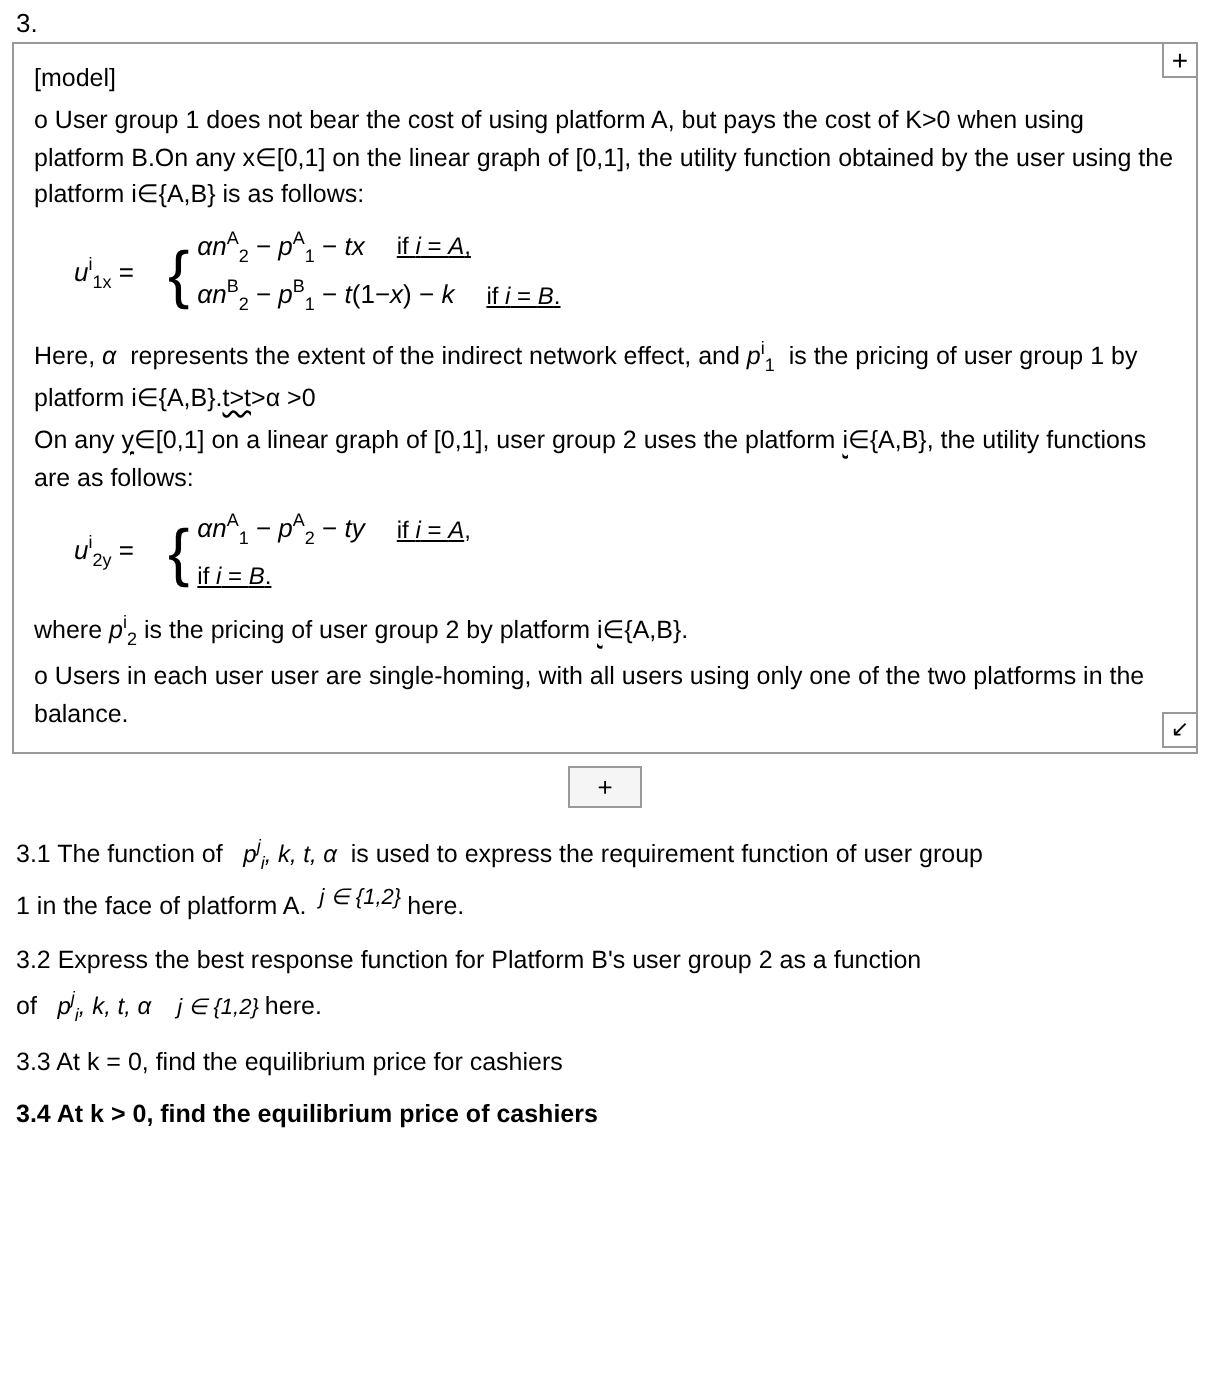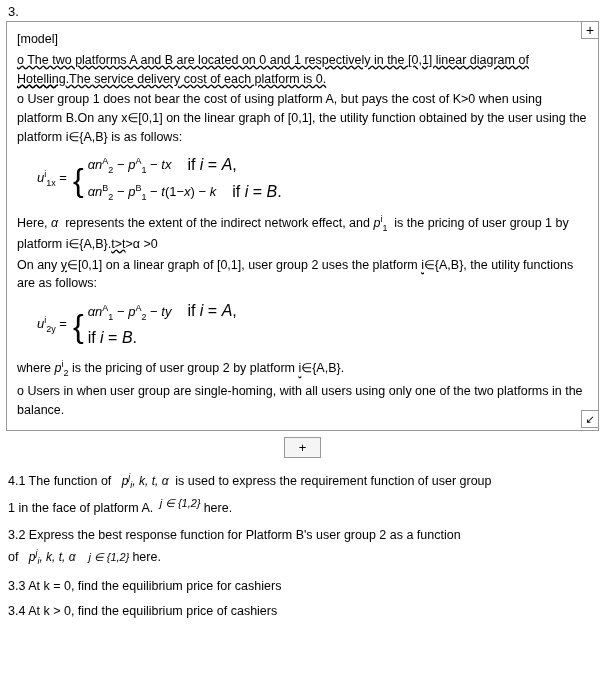--- a/index.html
+++ b/index.html
@@ -49,21 +49,21 @@
     .formula-block {
       margin: 6px 0 6px 20px;
       font-size: 13px;
     }
     .formula-row {
       display: flex;
       align-items: center;
       margin-bottom: 2px;
     }
     .formula-label {
-      margin-right: 6px;
+      margin-right: 17px;
       font-size: 13px;
     }
     .brace-formula {
       display: flex;
       align-items: center;
     }
     .big-brace {
       font-size: 32px;
       line-height: 1;
       margin-right: 4px;
@@ -74,21 +74,22 @@
     }
     .formula-case {
       display: flex;
       align-items: baseline;
       margin-bottom: 2px;
     }
     .formula-case .math {
       margin-right: 16px;
     }
     .formula-case .condition {
-      font-size: 16px;
+      font-size: 12px;
+      text-decoration: underline;
     }
     sup { font-size: 9px; vertical-align: super; }
     sub { font-size: 9px; vertical-align: sub; }
     .add-btn-row {
       display: flex;
       justify-content: center;
       margin: 6px 0;
     }
     .add-btn {
       border: 1px solid #999;
@@ -125,21 +126,20 @@
 
 <div class="main-container">
 
   <div class="section-number">3.</div>
 
   <div class="model-box">
     <div class="plus-btn">+</div>
 
     <div class="model-line">[model]</div>
 
-    <div class="model-line wavy">o The two platforms A and B are located on 0 and 1 respectively in the [0,1] linear diagram of <span style="text-decoration:underline wavy;">Hotelling</span>.The service delivery cost of each platform is 0.</div>
     <div class="model-line">o User group 1 does not bear the cost of using platform A, but pays the cost of K&gt;0 when using platform B.On any x∈[0,1] on the linear graph of [0,1], the utility function obtained by the user using the platform i∈{A,B} is as follows:</div>
 
     <div class="formula-block">
       <div class="formula-row">
         <span class="formula-label">
           <i>u</i><sup>i</sup><sub>1x</sub> =
         </span>
         <div class="brace-formula">
           <span class="big-brace">{</span>
           <div class="formula-cases">
@@ -186,34 +186,34 @@
             </div>
           </div>
         </div>
       </div>
     </div>
 
     <div class="model-line">
       where <i>p</i><sup>i</sup><sub>2</sub> is the pricing of user group 2 by platform <span style="text-decoration:underline wavy;">i</span>∈{A,B}.
     </div>
     <div class="model-line">
-      o Users in when user group are single-homing, with all users using only one of the two platforms in the balance.
+      o Users in each user user are single-homing, with all users using only one of the two platforms in the balance.
     </div>
 
     <div class="arrow-btn" style="bottom:2px;">↙</div>
   </div>
 
   <div class="add-btn-row">
     <button class="add-btn">+</button>
   </div>
 
   <div class="below-section">
 
     <div style="margin-bottom:6px;">
-      <span>4.1 The function of</span>
+      <span>3.1 The function of</span>
       &nbsp;<span style="font-style:italic;font-size:12px;">
         <i>p</i><sup>j</sup><sub>i</sub>, <i>k</i>, <i>t</i>, <i>α</i>
       </span>
       &nbsp;<span>is used to express the requirement function of user group</span>
       <br>
       <span>1 in the face of platform A.</span>
       <sup style="font-style:italic;font-size:11px;">
         &nbsp;<i>j</i> ∈ {1,2}
       </sup>
       <span>here.</span>
@@ -229,18 +229,18 @@
       &nbsp;<span style="font-style:italic;font-size:11px;">
         &nbsp;<i>j</i> ∈ {1,2}
       </span>
       <span>here.</span>
     </div>
 
     <div style="margin-bottom:4px;">
       <span>3.3 At k = 0, find the equilibrium price for cashiers</span>
     </div>
 
-    <div style="margin-bottom:4px;">
+    <div style="margin-bottom:4px;font-weight:bold;">
       <span>3.4 At k &gt; 0, find the equilibrium price of cashiers</span>
     </div>
 
   </div>
 </div>
 
 </body></html>

